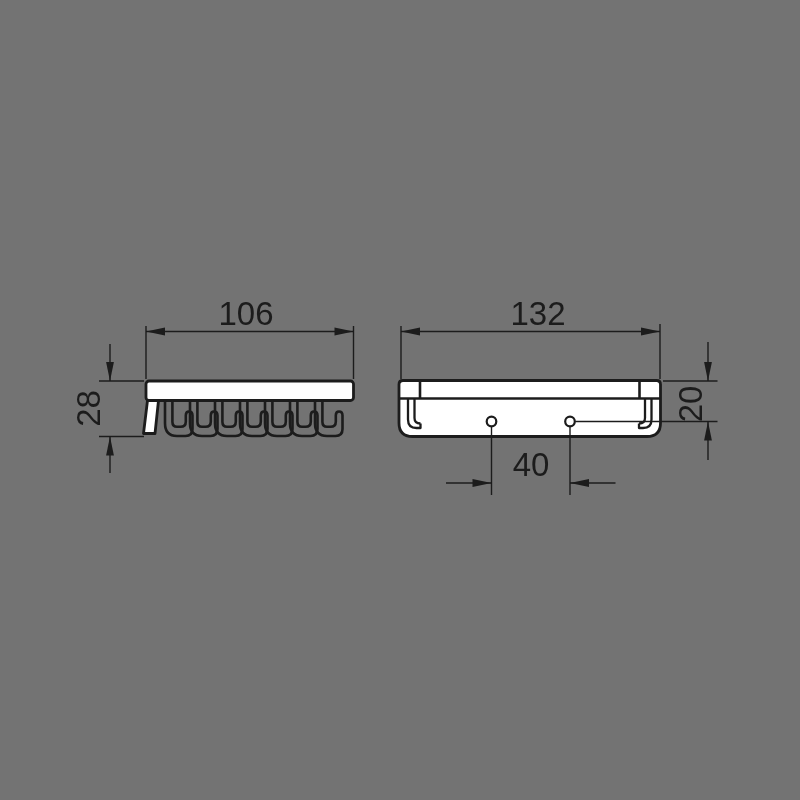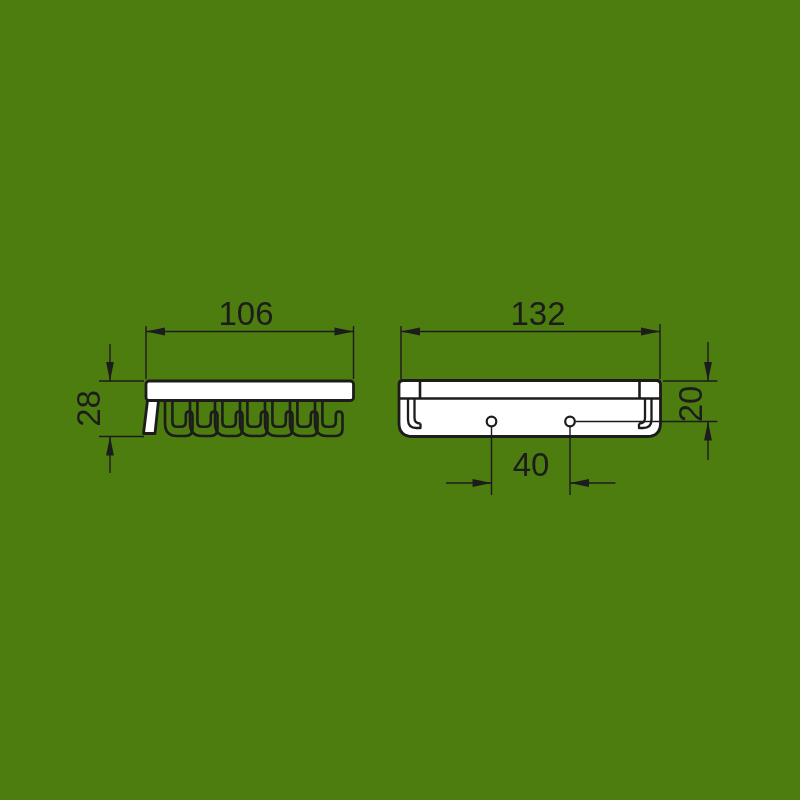--- a/index.html
+++ b/index.html
@@ -8,21 +8,21 @@
     padding: 0;
     background: #ffffff;
     width: 800px;
     height: 800px;
     overflow: hidden;
     font-family: "Liberation Sans", sans-serif;
   }
   .canvas {
     width: 800px;
     height: 800px;
-    background: #4d7c0f;
+    background: #737373;
     position: relative;
   }
   svg text {
     font-family: "Liberation Sans", sans-serif;
     font-size: 33px;
     fill: #1c1c1c;
   }
   .thick { stroke: #1c1c1c; stroke-width: 2.8; fill: #ffffff; stroke-linejoin: round; }
   .thickline { stroke: #1c1c1c; stroke-width: 2.6; fill: none; stroke-linejoin: round; }
   .hook { stroke: #1c1c1c; stroke-width: 2.6; fill: none; stroke-linejoin: round; }

